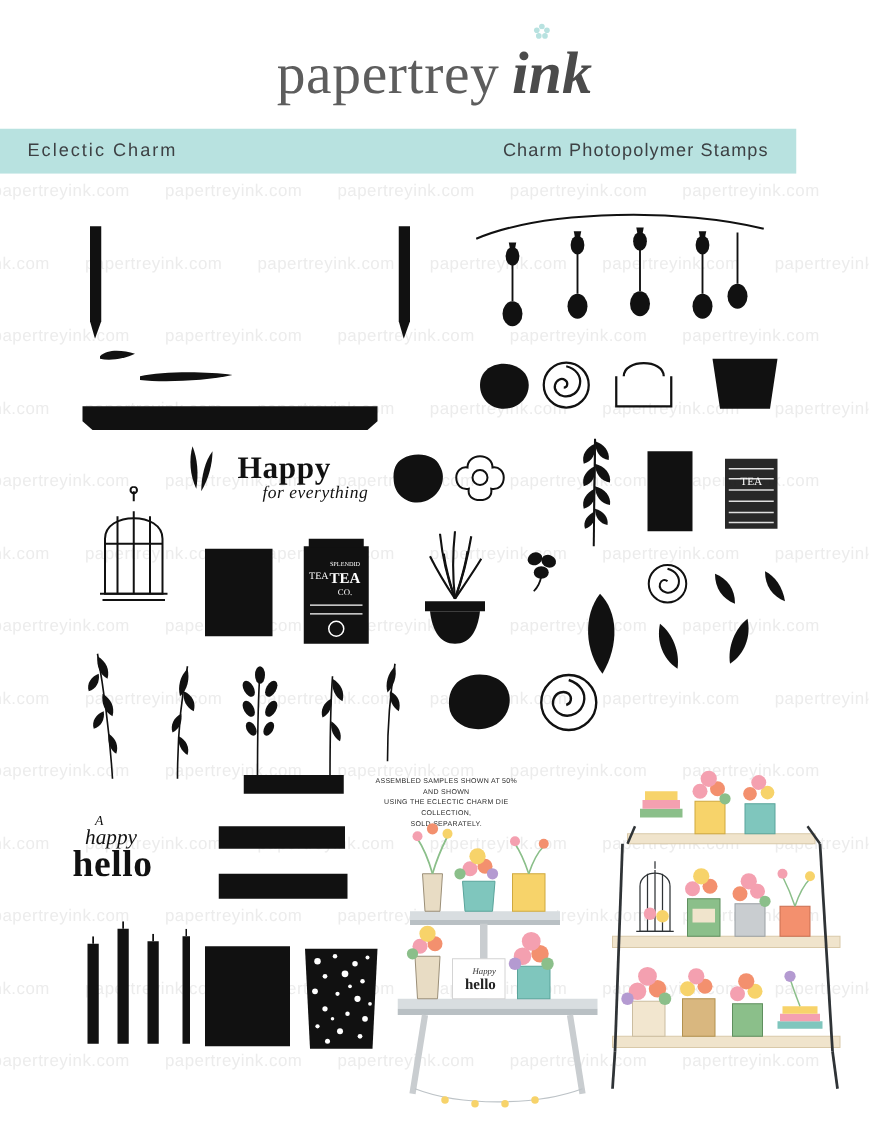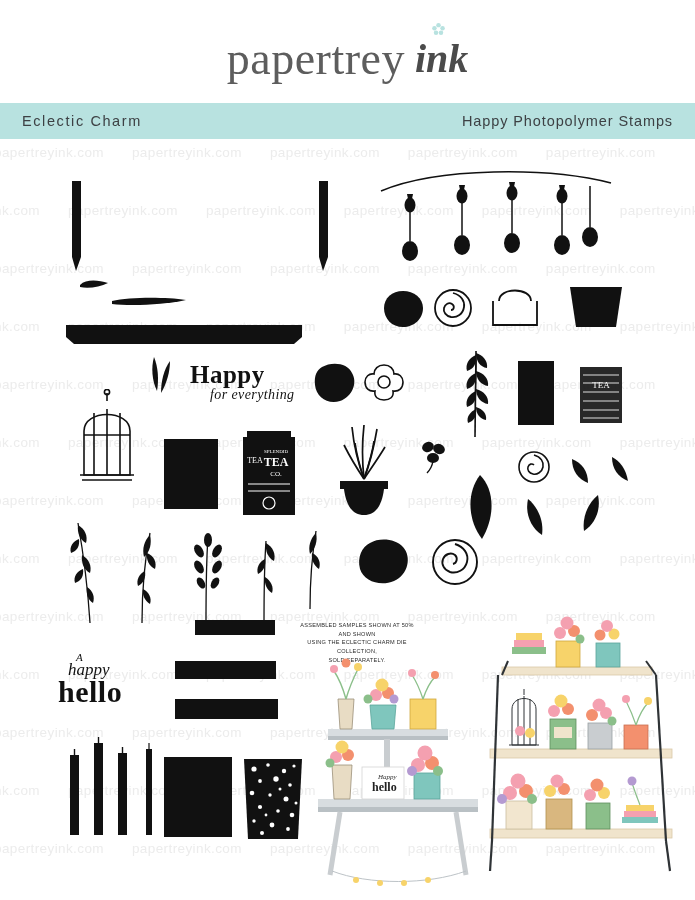--- a/index.html
+++ b/index.html
@@ -31,38 +31,38 @@
   .logo-papertrey {
     font-family: "Liberation Serif", serif;
     font-size: 46px;
     letter-spacing: 0.5px;
     color: #5d5d5d;
     font-weight: 400;
   }
   .logo-ink {
     font-family: "Liberation Serif", serif;
     font-style: italic;
-    font-size: 40px;
+    font-size: 48px;
     color: #4b4b4b;
     font-weight: 700;
     position: relative;
   }
   .logo-flower {
     position: absolute;
     top: -13px;
     left: 16px;
     width: 15px;
     height: 15px;
   }
 
   
   .teal-bar {
     position: absolute;
     top: 103px; left: 0;
-    width: 695px;
+    width: 637px;
     height: 36px;
     background: #b8e2e0;
     display: flex;
     align-items: center;
     justify-content: space-between;
     padding: 0 22px;
   }
   .teal-bar .title-left {
     font-size: 14.5px;
     letter-spacing: 1.6px;
@@ -167,21 +167,21 @@
         <circle cx="6.7" cy="14.3" r="3.0" fill="#b8e2e0"></circle>
         <circle cx="13.3" cy="14.3" r="3.0" fill="#b8e2e0"></circle>
         <circle cx="10" cy="9.6" r="2.3" fill="#ffffff"></circle>
       </svg>
       <span>ink</span>
     </span>
   </div>
 
   <div class="teal-bar">
     <div class="title-left">Eclectic Charm</div>
-    <div class="title-right">Happy Photopolymer Stamps</div>
+    <div class="title-right">Charm Photopolymer Stamps</div>
   </div>
 
   <div class="stamp-sheet">
 
     <div class="wm-layer">
       <div class="wm-row" style="top:6px;left:-6px;"><span>papertreyink.com</span><span>papertreyink.com</span><span>papertreyink.com</span><span>papertreyink.com</span><span>papertreyink.com</span></div>
       <div class="wm-row" style="top:64px;left:-70px;"><span>papertreyink.com</span><span>papertreyink.com</span><span>papertreyink.com</span><span>papertreyink.com</span><span>papertreyink.com</span><span>papertreyink.com</span></div>
       <div class="wm-row" style="top:122px;left:-6px;"><span>papertreyink.com</span><span>papertreyink.com</span><span>papertreyink.com</span><span>papertreyink.com</span><span>papertreyink.com</span></div>
       <div class="wm-row" style="top:180px;left:-70px;"><span>papertreyink.com</span><span>papertreyink.com</span><span>papertreyink.com</span><span>papertreyink.com</span><span>papertreyink.com</span><span>papertreyink.com</span></div>
       <div class="wm-row" style="top:238px;left:-6px;"><span>papertreyink.com</span><span>papertreyink.com</span><span>papertreyink.com</span><span>papertreyink.com</span><span>papertreyink.com</span></div>

